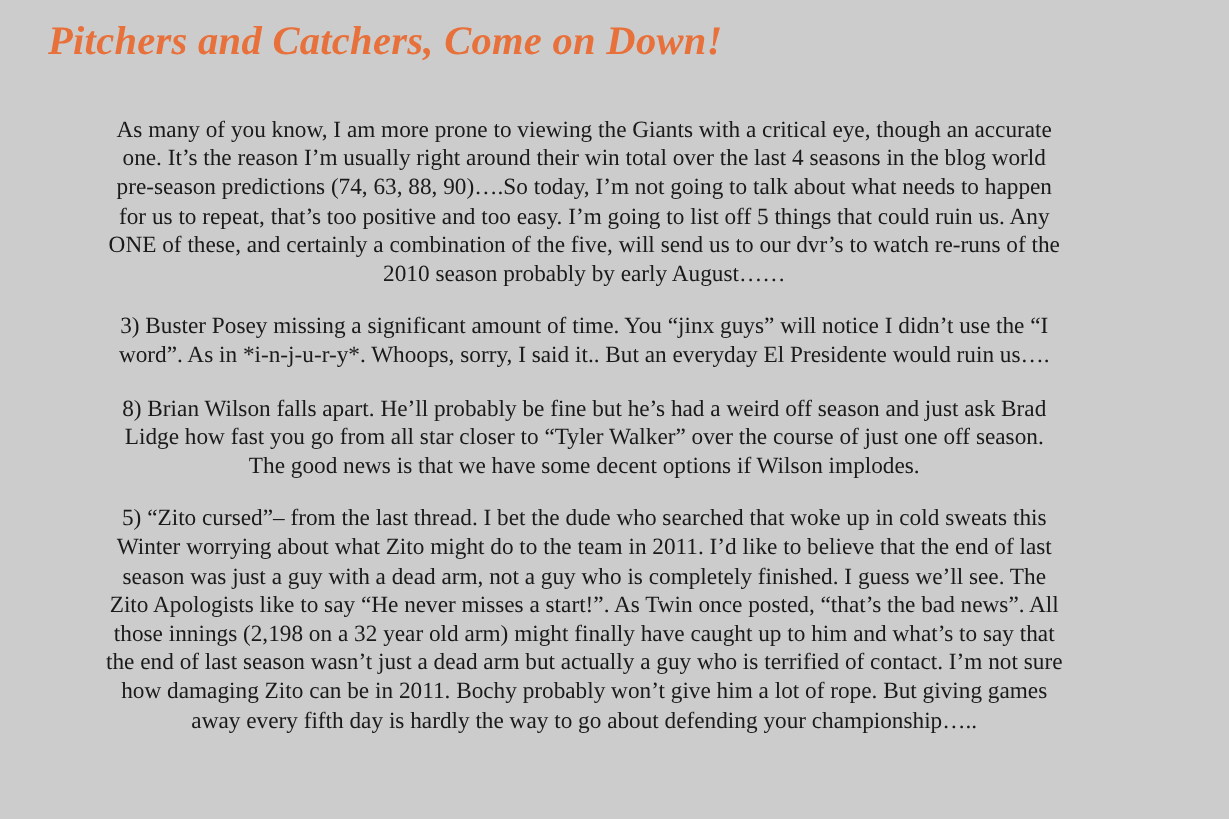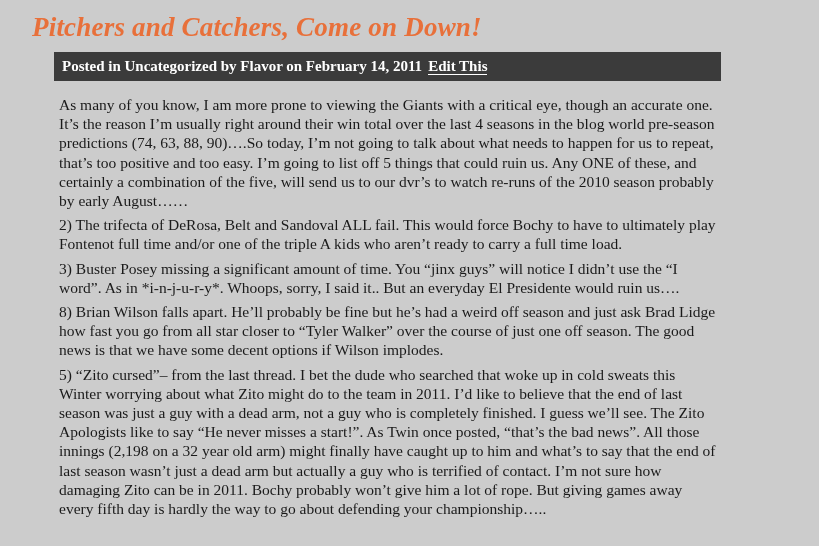--- a/index.html
+++ b/index.html
@@ -68,42 +68,39 @@
   .post-body {
     margin: 0 20px 0 36px;
     padding-top: 9px;
     font-family: "Liberation Serif", serif;
     font-size: 15.5px;
     line-height: 19.2px;
     color: #1a1a1a;
     text-align: left;
   }
   .post-body p {
-    margin: 5px;
+    margin: 16px;
     padding: 0;
+    text-align: center;
   }
   .post-body p + p {
     margin-top: 0px;
   }
 </style>
 </head>
 <body>
 
 <div class="page">
   <div class="left-rail"></div>
   <div class="content">
 
     <h1 class="post-title">Pitchers and Catchers, Come on Down!</h1>
 
-    <div class="meta-bar">
-      <span>Posted in Uncategorized by Flavor on February 14, 2011</span><a class="edit-link" href="#">Edit This</a>
-    </div>
 
     <div class="post-body">
       <p>As many of you know, I am more prone to viewing the Giants with a critical eye, though  an accurate one. It’s the reason I’m usually right around their win total over the last 4 seasons in the blog world pre-season predictions (74, 63, 88, 90)….So today, I’m not going to talk about what needs to happen for us to repeat, that’s too positive and too easy. I’m going to list off 5 things that could ruin us. Any ONE of these, and certainly a combination of the five, will send us to our dvr’s to watch re-runs of the 2010 season probably by early August……</p>
-      <p>2) The trifecta of DeRosa, Belt and Sandoval ALL fail. This would force Bochy to have to ultimately play Fontenot full time and/or one of the triple A kids who aren’t ready to carry a full time load.</p>
       <p>3) Buster Posey missing a significant amount of time. You “jinx guys” will notice I didn’t use the “I word”. As in *i-n-j-u-r-y*. Whoops, sorry, I said it.. But an everyday El Presidente would ruin us….</p>
       <p>8) Brian Wilson falls apart. He’ll probably be fine but he’s had a weird off season and just ask Brad Lidge how fast you go from all star closer to “Tyler Walker” over the course of just one off season. The good news is that we have some decent options if Wilson implodes.</p>
       <p>5) “Zito cursed”– from the last thread. I bet the dude who searched that woke up in cold sweats this Winter worrying about what Zito might do to the team in 2011. I’d like to believe that the end of last season was just a guy with a dead arm, not a guy who is completely finished. I guess we’ll see. The Zito Apologists like to say “He never misses a start!”. As Twin once posted, “that’s the bad news”. All those innings (2,198 on a 32 year old arm) might finally have caught up to him and what’s to say that the  end of last season wasn’t just a dead arm but actually a guy who is terrified of contact. I’m not sure how damaging Zito can be in 2011. Bochy probably won’t give him a lot of rope. But giving games away every fifth day is hardly the way to go about defending your championship…..</p>
     </div>
 
   </div>
 </div>
 
 </body></html>

